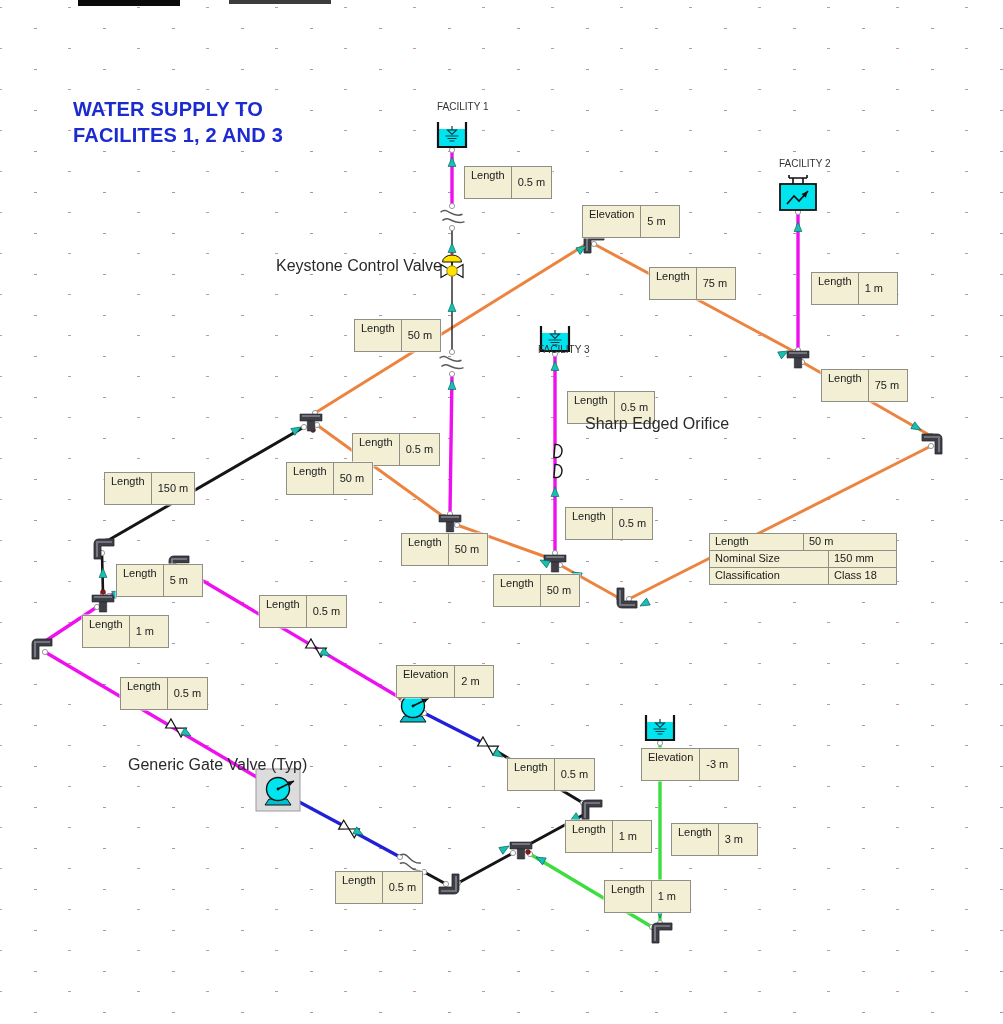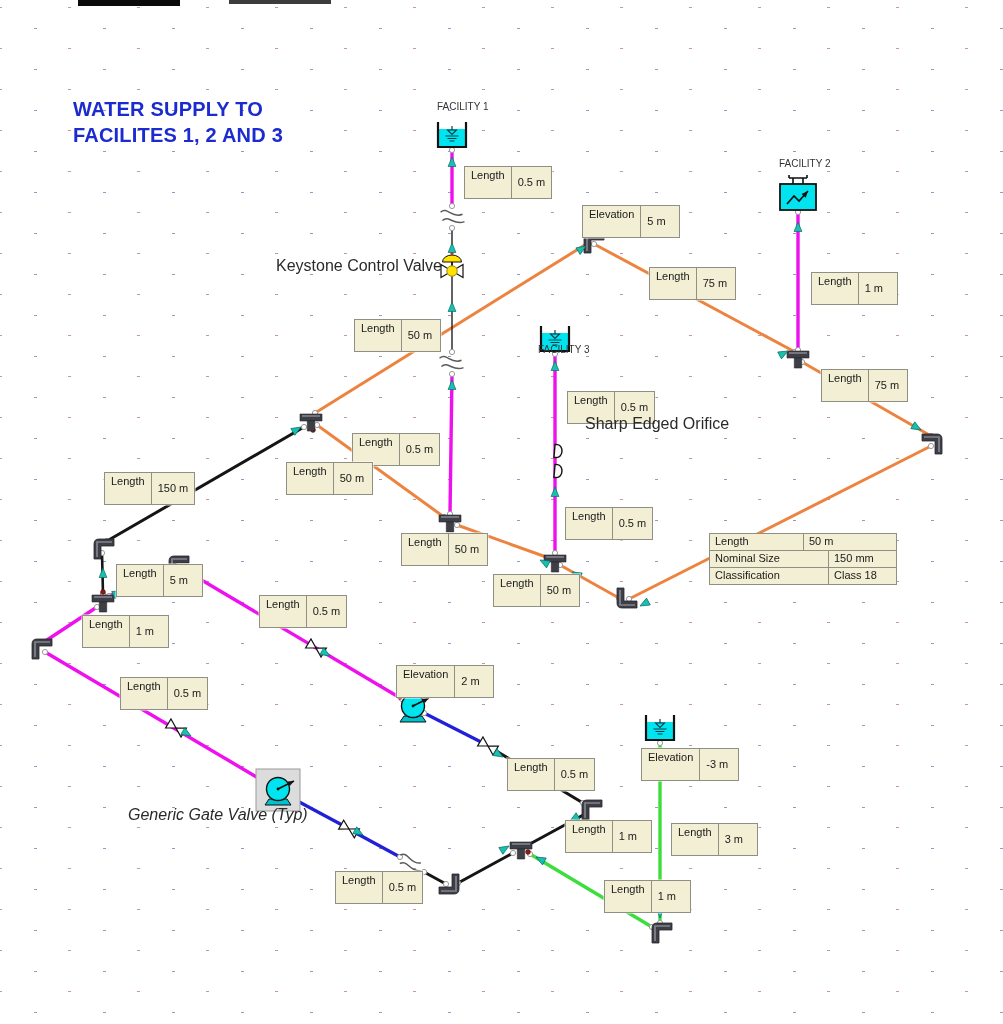--- a/index.html
+++ b/index.html
@@ -473,21 +473,21 @@
       <div class="plabel" style="left: 335px; top: 871px;">
         <span class="k">Length</span>
         <span class="v">0.5 m</span>
       </div>
       <div class="plabel" style="left: 604px; top: 880px;">
         <span class="k">Length</span>
         <span class="v">1 m</span>
       </div>
       <div class="anno" style="left: 276px; top: 257px;">Keystone Control Valve</div>
       <div class="anno" style="left: 585px; top: 415px; text-align: right;">Sharp Edged Orifice</div>
-      <div class="anno" style="left: 128px; top: 806px; font-style: italic;">Generic Gate Valve (Typ)</div>
+      <div class="anno" style="left: 128px; top: 756px;">Generic Gate Valve (Typ)</div>
       <div class="facility-label" style="left: 437px; top: 101px;">FACILITY 1</div>
       <div class="facility-label" style="left: 779px; top: 158px;">FACILITY 2</div>
       <div class="facility-label" style="left: 538px; top: 304px; margin-top: 40px;">FACILITY 3</div>
       <div class="ptable" style="left: 709px; top: 533px;">
         <div class="trow">
           <div class="tk">Length</div>
           <div class="tv">50 m</div>
         </div>
         <div class="trow">
           <div class="tk">Nominal Size</div>

